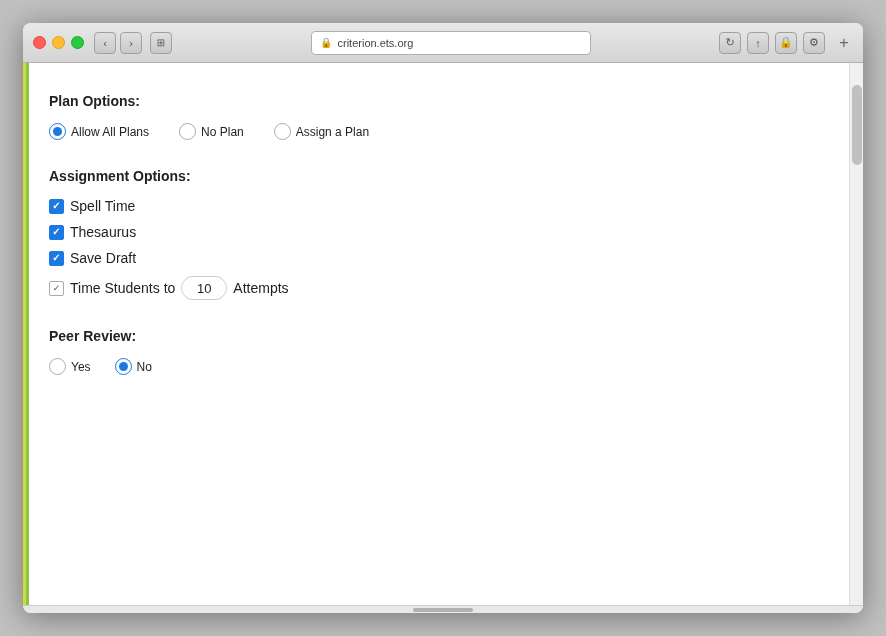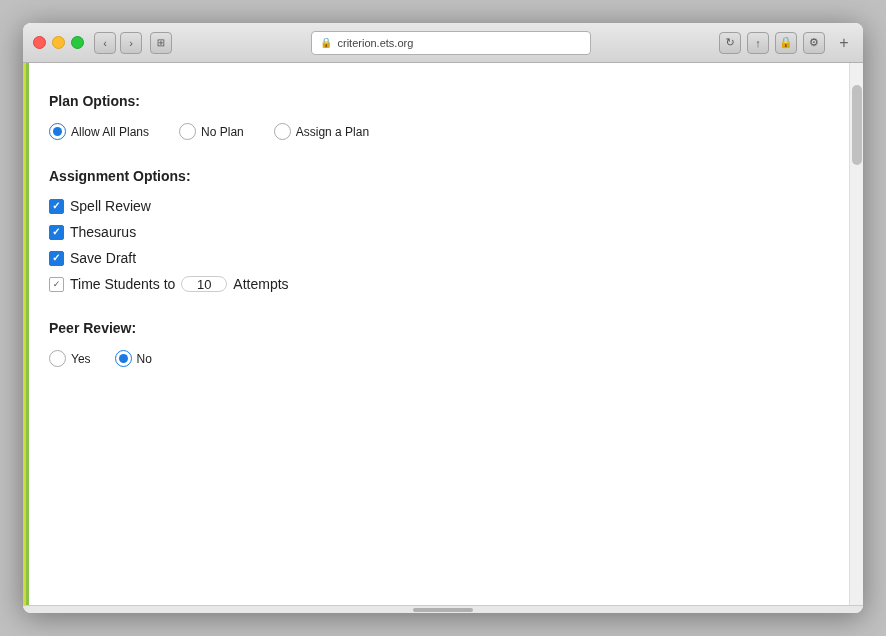--- a/index.html
+++ b/index.html
@@ -287,21 +287,21 @@
       border-color: #aaa;
     }
 
     .partial-check {
       color: #555;
       font-size: 9px;
     }
 
     .number-input {
       width: 46px;
-      height: 16px;
+      height: 24px;
       border: 1px solid #ccc;
       border-radius: 12px;
       padding: 0 6px;
       font-size: 13px;
       text-align: center;
       color: #222;
     }
 
     .time-limit-row {
       display: flex;
@@ -409,21 +409,21 @@
         </label>
       </div>
 
       <div class="assignment-section">
         <div class="section-title">Assignment Options:</div>
 
         <div class="checkbox-row">
           <div class="checkbox-box">
             <span class="checkbox-check">✓</span>
           </div>
-          <span>Spell Review</span>
+          <span>Spell Time</span>
         </div>
 
         <div class="checkbox-row">
           <div class="checkbox-box">
             <span class="checkbox-check">✓</span>
           </div>
           <span>Thesaurus</span>
         </div>
 
         <div class="checkbox-row">

